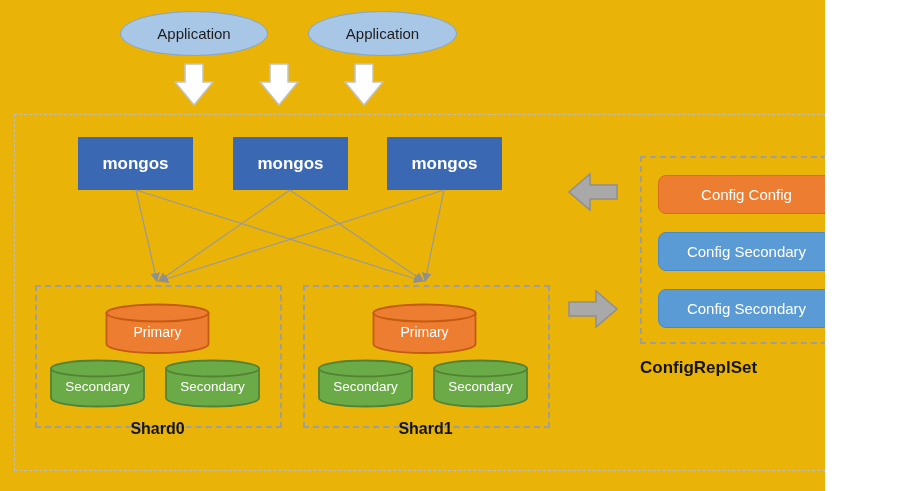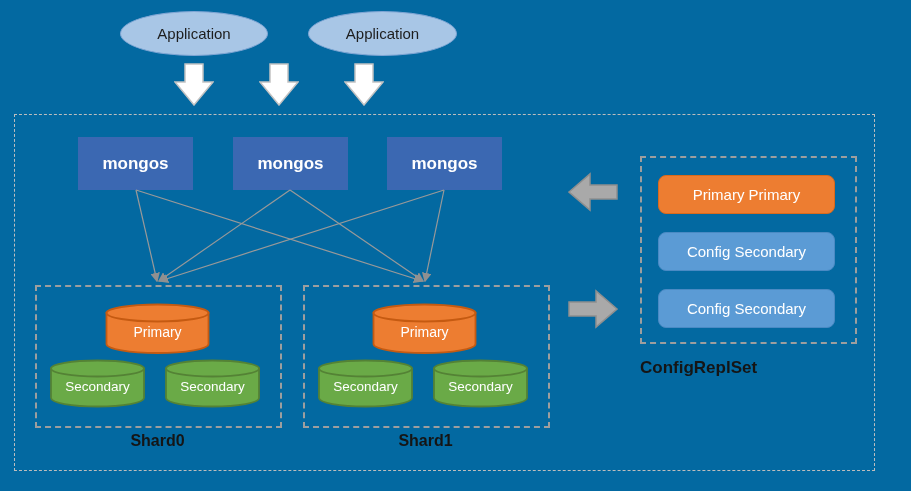--- a/index.html
+++ b/index.html
@@ -6,21 +6,21 @@
     --app-fill:#a8c6e6; --app-border:#7ea5d4;
     --mongos-fill:#3b68b2;
     --orange:#ed7d31; --orange-border:#c55a11;
     --green:#6aaa47; --green-border:#548235;
     --cfg-blue:#5b9bd5; --cfg-blue-border:#4a8ac4;
     --line-gray:#999999; --block-arrow:#a9a9a9; --block-arrow-border:#8f8f8f;
     --dash-light:#bdbdbd; --dash-dark:#9e9e9e;
   }
   html,body{margin:0;padding:0;background:#ffffff;}
   .canvas{
-    position:relative;width:911px;height:491px;background:#0369a1;overflow:hidden;
+    position:relative;width:825px;height:491px;background:#eab308;overflow:hidden;
     font-family:"Liberation Sans",sans-serif;
   }
   .abs{position:absolute;}
   .ellipse{
     border-radius:50%;
     background:var(--app-fill);
     border:1px solid var(--app-border);
     display:flex;align-items:center;justify-content:center;
     font-size:15px;color:#1d1d1d;
   }
@@ -32,21 +32,21 @@
     width:115px;height:53px;top:137px;
     background:var(--mongos-fill);
     display:flex;align-items:center;justify-content:center;
     color:#ffffff;font-size:17px;font-weight:bold;
   }
   .shard-box{
     top:285px;width:243px;height:139px;
     border:2px dashed var(--dash-dark);
   }
   .shard-label{
-    top:432px;width:245px;text-align:center;
+    top:420px;width:245px;text-align:center;
     font-weight:bold;font-size:16px;color:#151515;
   }
   .cfg-box{
     left:640px;top:156px;width:213px;height:184px;
     border:2px dashed var(--dash-dark);
   }
   .cfg-member{
     left:658px;width:175px;height:37px;border-radius:8px;
     display:flex;align-items:center;justify-content:center;
     color:#ffffff;font-size:15px;
@@ -153,21 +153,21 @@
 
   <svg class="abs" style="left:568px;top:172px;" width="50" height="40" viewBox="0 0 50 40">
     <polygon points="1,20 22,2 22,13 49,13 49,27 22,27 22,38" fill="#a9a9a9" stroke="#8f8f8f" stroke-width="1.5"></polygon>
   </svg>
   <svg class="abs" style="left:568px;top:289px;" width="50" height="40" viewBox="0 0 50 40">
     <polygon points="49,20 28,2 28,13 1,13 1,27 28,27 28,38" fill="#a9a9a9" stroke="#8f8f8f" stroke-width="1.5"></polygon>
   </svg>
 
   <div class="abs cfg-box"></div>
   <div class="abs cfg-member cfg-primary" style="top:175px;">
-    <span>Primary Primary</span>
+    <span>Config Config</span>
   </div>
   <div class="abs cfg-member cfg-secondary" style="top:232px;">
     <span>Config Secondary</span>
   </div>
   <div class="abs cfg-member cfg-secondary" style="top:289px;">
     <span>Config Secondary</span>
   </div>
   <div class="abs cfg-label">ConfigReplSet</div>
 
 

